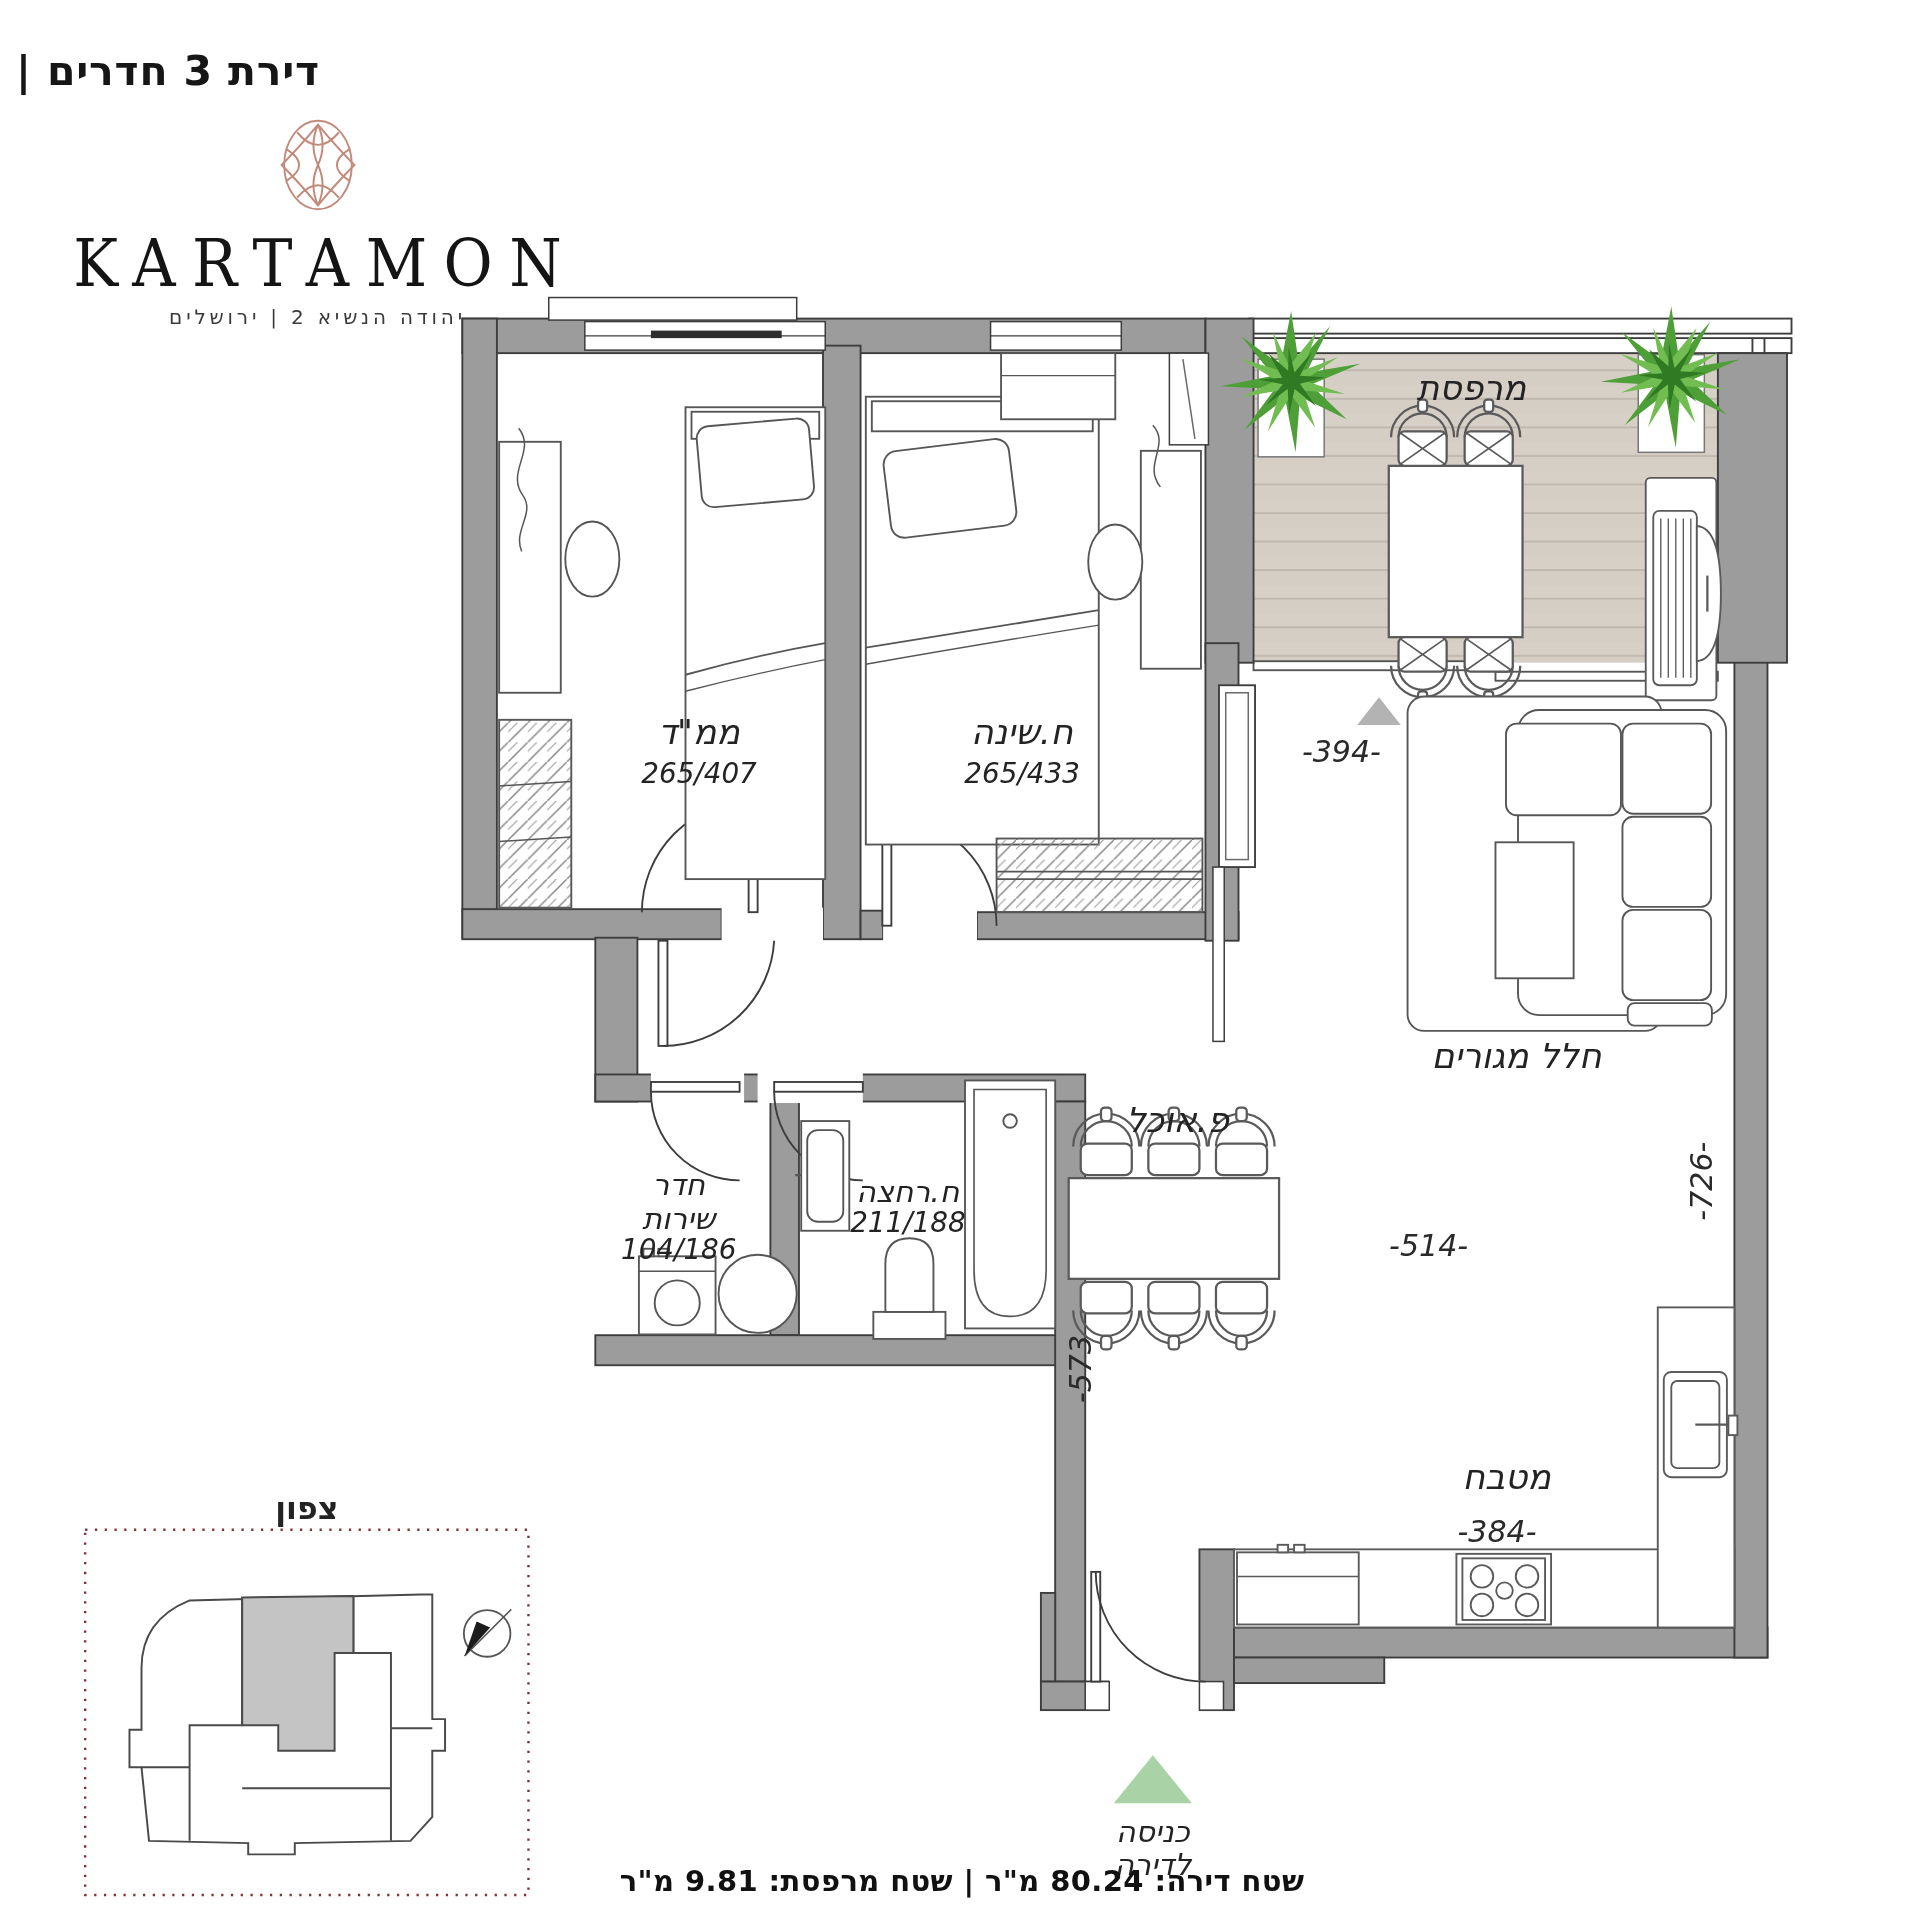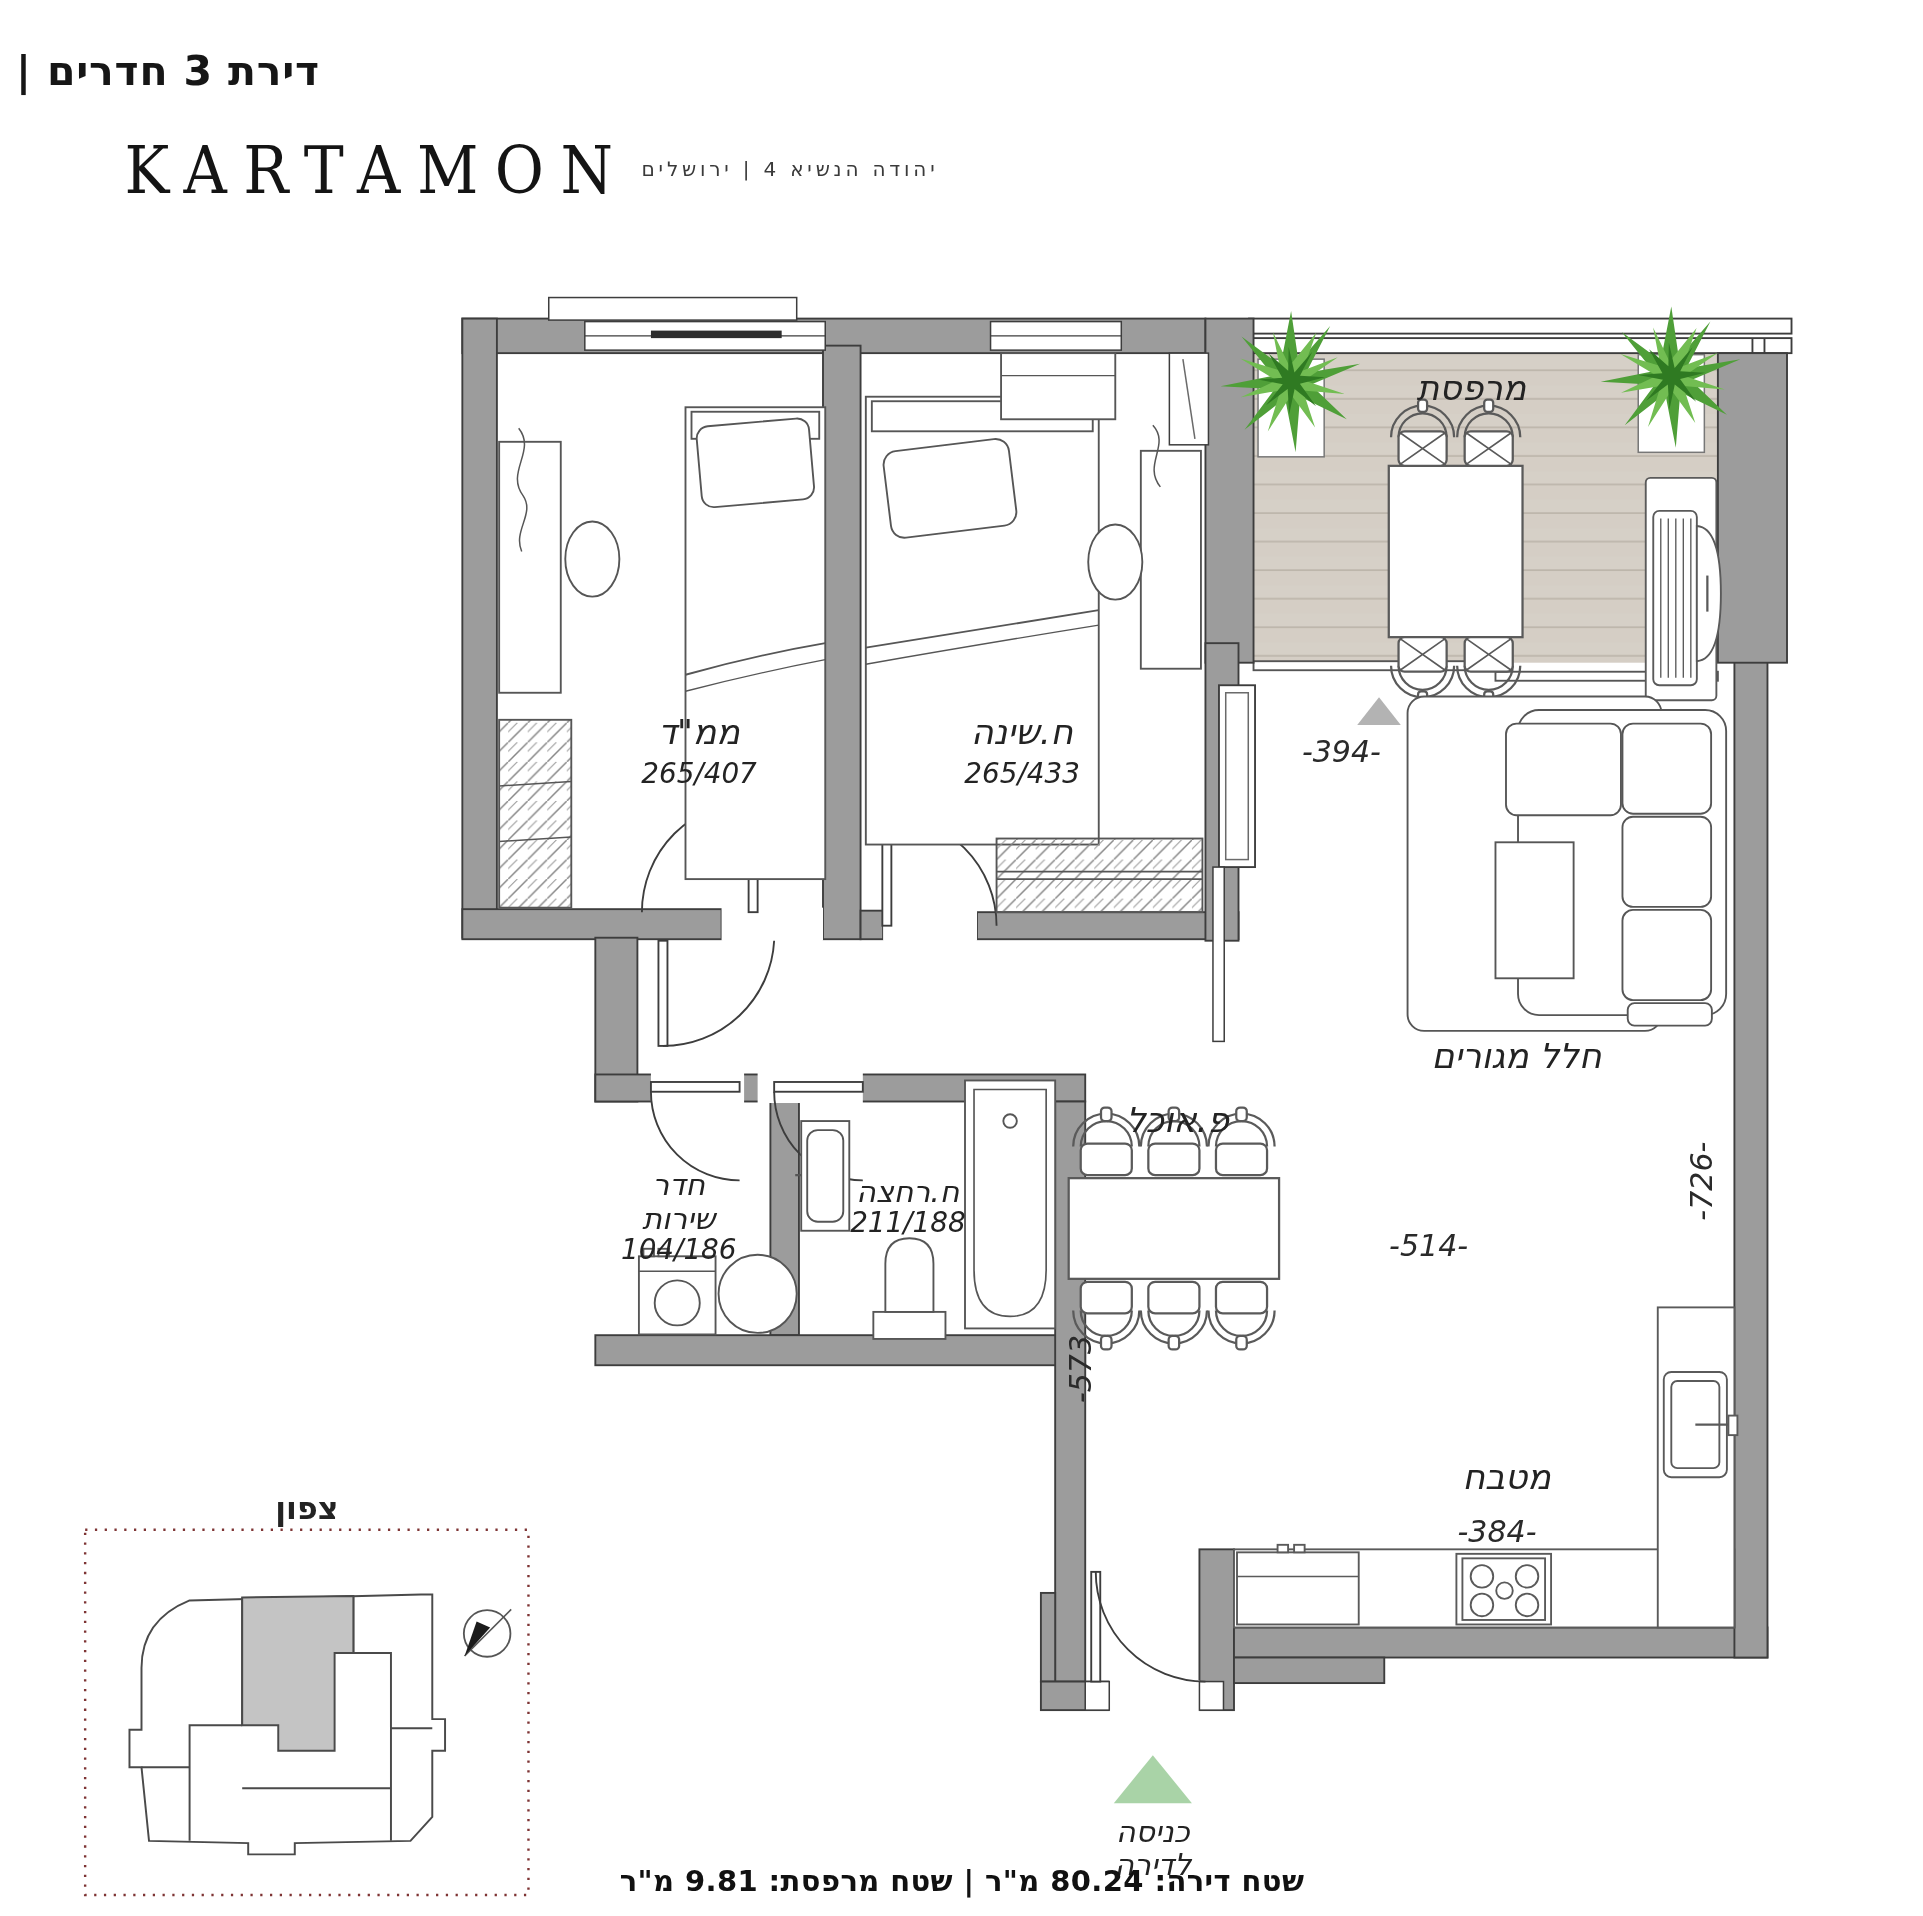--- a/index.html
+++ b/index.html
@@ -24,21 +24,21 @@
     font-family:"DejaVu Sans", sans-serif;color:var(--ink);
   }
   .page-title{
     position:absolute;top:47px;right:1604px;left:41px;
     direction:rtl;text-align:right;
     font-size:41px;font-weight:700;letter-spacing:0.8px;color:#161616;
     white-space:nowrap;
   }
   .logo{
     position:absolute;top:113px;left:96px;width:443px;
-    display:flex;flex-direction:row;align-items:center;gap:12px;
+    display:flex;flex-direction:column;align-items:center;
   }
   .logo .rosette{width:78px;height:104px;}
   .logo .brand{
     margin-top:10.5px;
     font-family:"DejaVu Serif", serif;
     font-size:60px;font-weight:400;color:#141414;
     letter-spacing:16.5px;text-indent:16.5px;
     transform:scaleY(1.08);
     white-space:nowrap;
   }
@@ -75,21 +75,21 @@
       <path d="M0,-62 Q28,-28 56,0 Q28,28 0,62 Q-28,28 -56,0 Q-28,-28 0,-62 Z"></path>
       <path d="M-32,-50 Q0,-12 32,-50"></path>
       <path d="M-32,50 Q0,12 32,50"></path>
       <path d="M-48,-24 Q-10,0 -48,24"></path>
       <path d="M48,-24 Q10,0 48,24"></path>
       <path d="M0,-62 Q-14,-30 0,0 Q14,30 0,62"></path>
       <path d="M0,-62 Q14,-30 0,0 Q-14,30 0,62"></path>
     </g>
   </svg>
   <div class="brand">KARTAMON</div>
-  <div class="brand-sub">יהודה הנשיא 4  |  ירושלים</div>
+  <div class="brand-sub">יהודה הנשיא 2  |  ירושלים</div>
 </div>
 
 <svg class="plan-svg" viewBox="0 0 2560 2550">
   <defs>
     <pattern id="planks" patternUnits="userSpaceOnUse" width="640" height="38">
       <rect width="640" height="38" fill="#d6d0c7"></rect>
       <rect width="640" height="19" fill="#d2ccc2" opacity="0.55"></rect>
       <line x1="0" y1="37" x2="640" y2="37" stroke="#bdb6ab" stroke-width="2.5"></line>
     </pattern>
     <pattern id="hatch" patternUnits="userSpaceOnUse" width="26" height="26">

